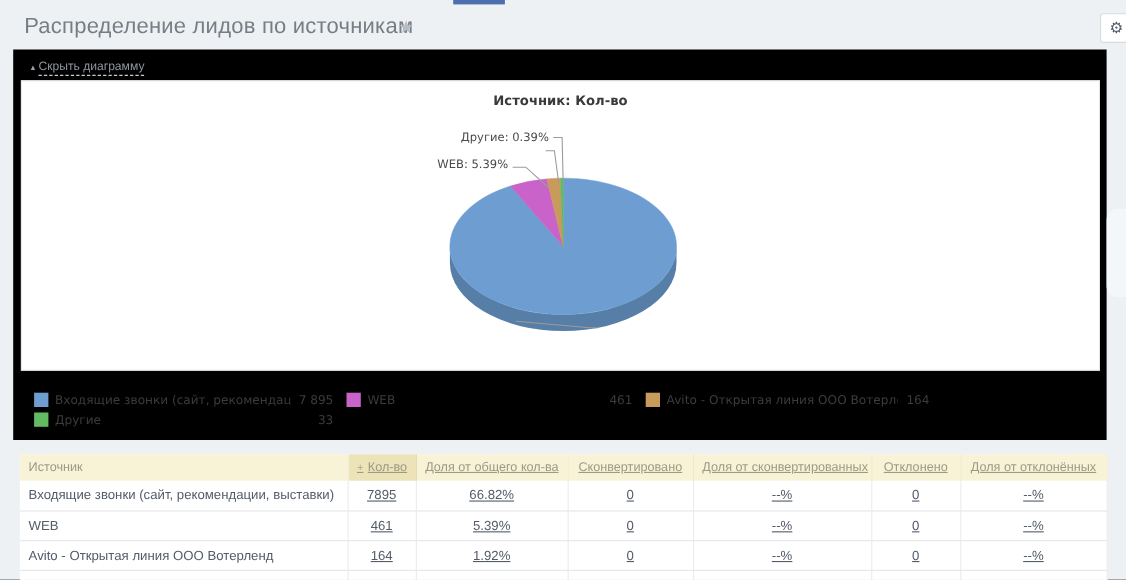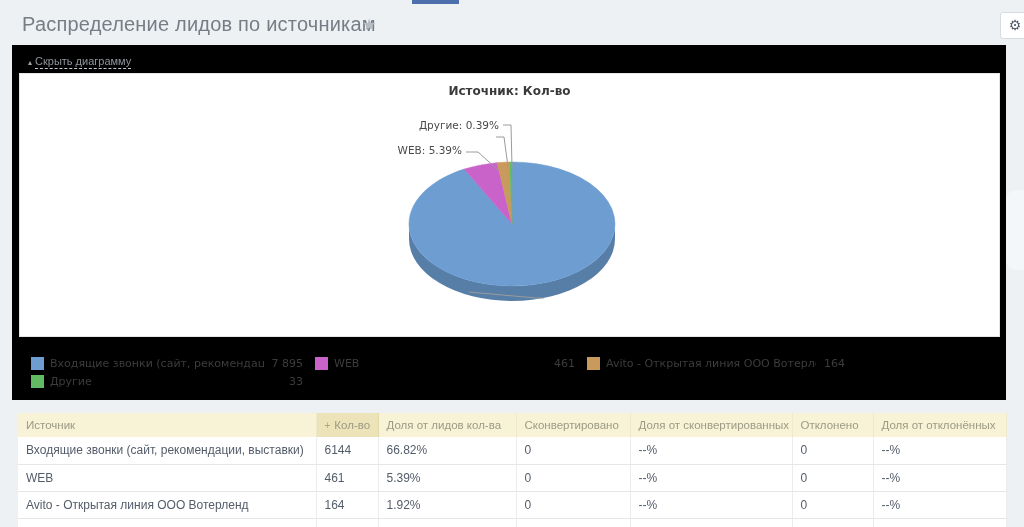--- a/index.html
+++ b/index.html
@@ -49,21 +49,21 @@
   .li-2 { width:258px; }
   .li-3 { width:272px; margin-right:12px; }
 
   
   .report-table { position:absolute; left:18px; top:413px; width:988px; border-collapse:collapse;
                   table-layout:fixed; background:#fff; font-size:12px; color:#535c69; }
   .report-table th { height:24px; background:#f8f3d7; color:#9c9a85; font-weight:normal;
                      font-size:11.5px; text-align:left; padding:0 8px; border-right:1px solid #efe9cb;
                      white-space:nowrap; overflow:hidden; cursor:pointer; }
   .report-table th.sorted { background:#ece3b8; border-right-color:#e2d8a8; }
-  .report-table th.num, .report-table td.num { text-align:left; }
+  .report-table th.num, .report-table td.num { text-align:center;text-decoration:underline; }
   .report-table td { height:27px; padding:0 8px; border-bottom:1px solid #e5e6e8;
                      border-right:1px solid #ebecee; background:#fff; white-space:nowrap; overflow:hidden; }
   .report-table td:first-child, .report-table th:first-child { border-left:none; }
   .sort-ind { margin-right:4px; color:#a8a58d; font-size:10px; }
 
   
   .right-handle { position:absolute; right:0; top:190px; width:18px; height:80px;
                   background:#f4f7f9; border-radius:10px 0 0 10px; cursor:pointer; }
 </style>
 </head>
@@ -142,31 +142,31 @@
       <col style="width:138px">
     <col style="width:114px">
       <col style="width:162px">
       <col style="width:81px">
       <col style="width:133px">
   </colgroup>
   <thead>
       <tr id="tableHead">
         <th class=""><span>Источник</span></th>
         <th class="num sorted"><span class="sort-ind">+</span><span>Кол-во</span></th>
-        <th class="num"><span>Доля от лидов кол-ва</span></th>
+        <th class="num"><span>Доля от общего кол-ва</span></th>
         <th class="num"><span>Сконвертировано</span></th>
         <th class="num"><span>Доля от сконвертированных</span></th>
         <th class="num"><span>Отклонено</span></th>
         <th class="num"><span>Доля от отклонённых</span></th>
       </tr>
     </thead>
   <tbody id="tableBody">
       <tr>
         <td class="">Входящие звонки (сайт, рекомендации, выставки)</td>
-        <td class="num">6144</td>
+        <td class="num">7895</td>
         <td class="num">66.82%</td>
         <td class="num">0</td>
         <td class="num">--%</td>
         <td class="num">0</td>
         <td class="num">--%</td>
       </tr>
       <tr>
         <td class="">WEB</td>
         <td class="num">461</td>
         <td class="num">5.39%</td>

